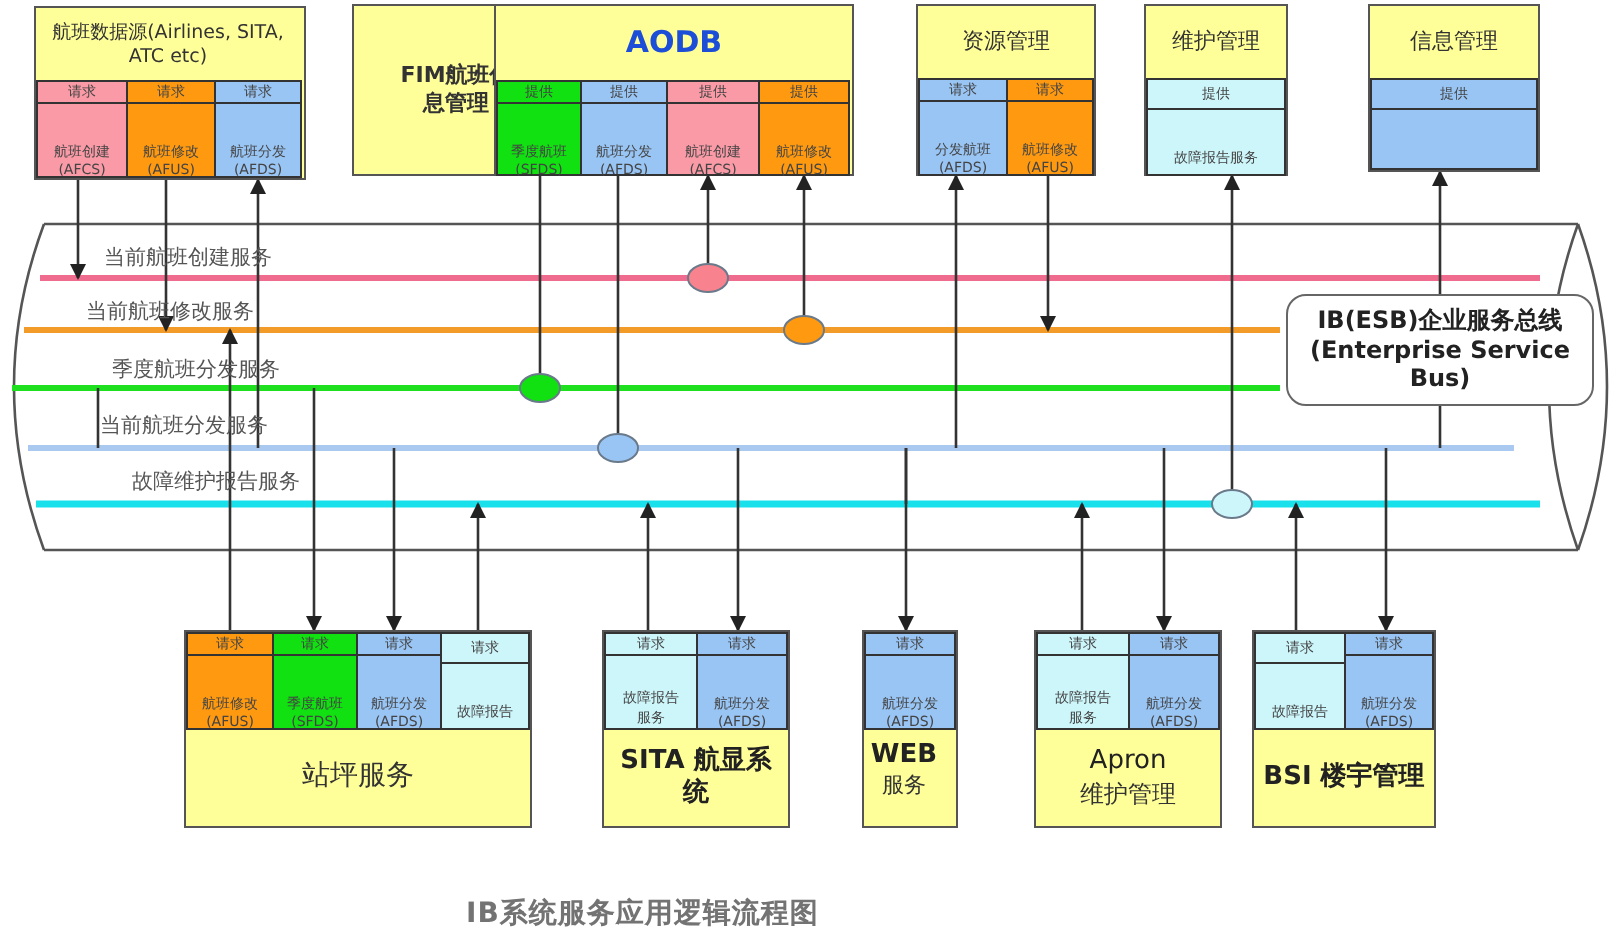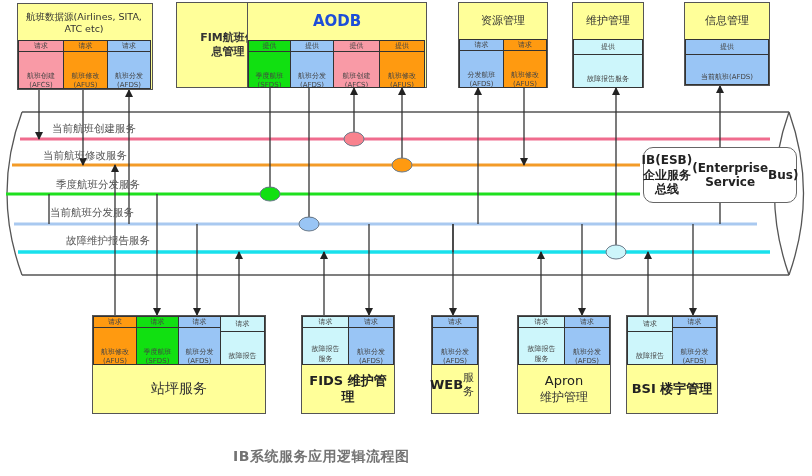--- a/index.html
+++ b/index.html
@@ -14,21 +14,21 @@
   .cell .hd { height: 14px; border-bottom: 1px solid #333; display: flex; align-items: center; justify-content: center; }
   .cell .bd { flex: 1; display: flex; flex-direction: column; align-items: center; justify-content: flex-start;
               padding-top: 4px; text-align: center; line-height: 1.35; }
   .c-pink { background: #f99aa6; }
   .c-orange { background: #ff9a10; }
   .c-blue { background: #99c5f5; }
   .c-green { background: #11e011; }
   .c-cyan { background: #cdf6fb; }
   .svc-label { position: absolute; font-family: "DejaVu Serif", serif; font-size: 10.5px; color: #555; white-space: nowrap; }
   .esb { position: absolute; left: 643px; top: 147px; width: 154px; height: 56px; border: 1.5px solid #666;
-         border-radius: 10px; background: #fff; box-sizing: border-box; display: flex; flex-direction: row;
+         border-radius: 10px; background: #fff; box-sizing: border-box; display: flex; flex-direction: column;
          align-items: center; justify-content: center; font-weight: bold; font-size: 12px; color: #222; line-height: 1.2; text-align: center; }
   .caption { position: absolute; left: 233px; top: 448px; font-weight: bold; font-size: 14px; color: #737373; letter-spacing: 0.5px; }
 </style>
 </head>
 <body>
 
 <div id="stage">
 
   <svg id="wires" width="812" height="476" style="position:absolute;left:0;top:0">
     <defs>
@@ -193,23 +193,20 @@
       <div class="bd">
           <span>故障报告服务</span>
         </div>
     </div>
   </div>
 
   <div class="box" style="left:684px;top:2px;width:86px;height:84px">
     <div class="title" style="left:0;top:0;width:84px;height:36px;font-size:11px">信息管理</div>
     <div class="cell c-blue" style="left:0;top:36px;width:84px;height:46px">
       <div class="hd">提供</div>
-      <div class="bd" style="justify-content:center;padding-top:0">
-          <span>当前航班(AFDS)</span>
-        </div>
     </div>
   </div>
 
   <div class="box" style="left:92px;top:315px;width:174px;height:99px">
     <div class="cell c-orange" style="left:0;top:0;width:44px;height:49px">
       <div class="hd">请求</div>
       <div class="bd">
           <span>航班修改</span>
           <span>(AFUS)</span>
         </div>
@@ -245,32 +242,32 @@
           <span>服务</span>
         </div>
     </div>
     <div class="cell c-blue" style="left:46px;top:0;width:46px;height:49px">
       <div class="hd">请求</div>
       <div class="bd">
           <span>航班分发</span>
           <span>(AFDS)</span>
         </div>
     </div>
-    <div class="title" style="left:4px;top:49px;width:84px;height:48px;font-size:13px;font-weight:bold;color:#222">FIDS 维护管理</div>
+    <div class="title" style="left:4px;top:49px;width:84px;height:48px;font-size:13px;font-weight:bold;color:#222">SITA 航显系统</div>
   </div>
 
   <div class="box" style="left:431px;top:315px;width:48px;height:99px">
     <div class="cell c-blue" style="left:0;top:0;width:46px;height:49px">
       <div class="hd">请求</div>
       <div class="bd">
           <span>航班分发</span>
           <span>(AFDS)</span>
         </div>
     </div>
-    <div class="title" style="left:0;top:49px;width:40px;height:40px;flex-direction:row">
+    <div class="title" style="left:0;top:49px;width:40px;height:40px;flex-direction:column">
       <span style="font-size:13px;font-weight:bold;color:#222">WEB</span>
       <span style="font-size:11px;font-family:'DejaVu Serif',serif">服务</span>
     </div>
   </div>
 
   <div class="box" style="left:517px;top:315px;width:94px;height:99px">
     <div class="cell c-cyan" style="left:0;top:0;width:47px;height:49px">
       <div class="hd">请求</div>
       <div class="bd" style="padding-top:1px">
           <span>故障报告</span>

